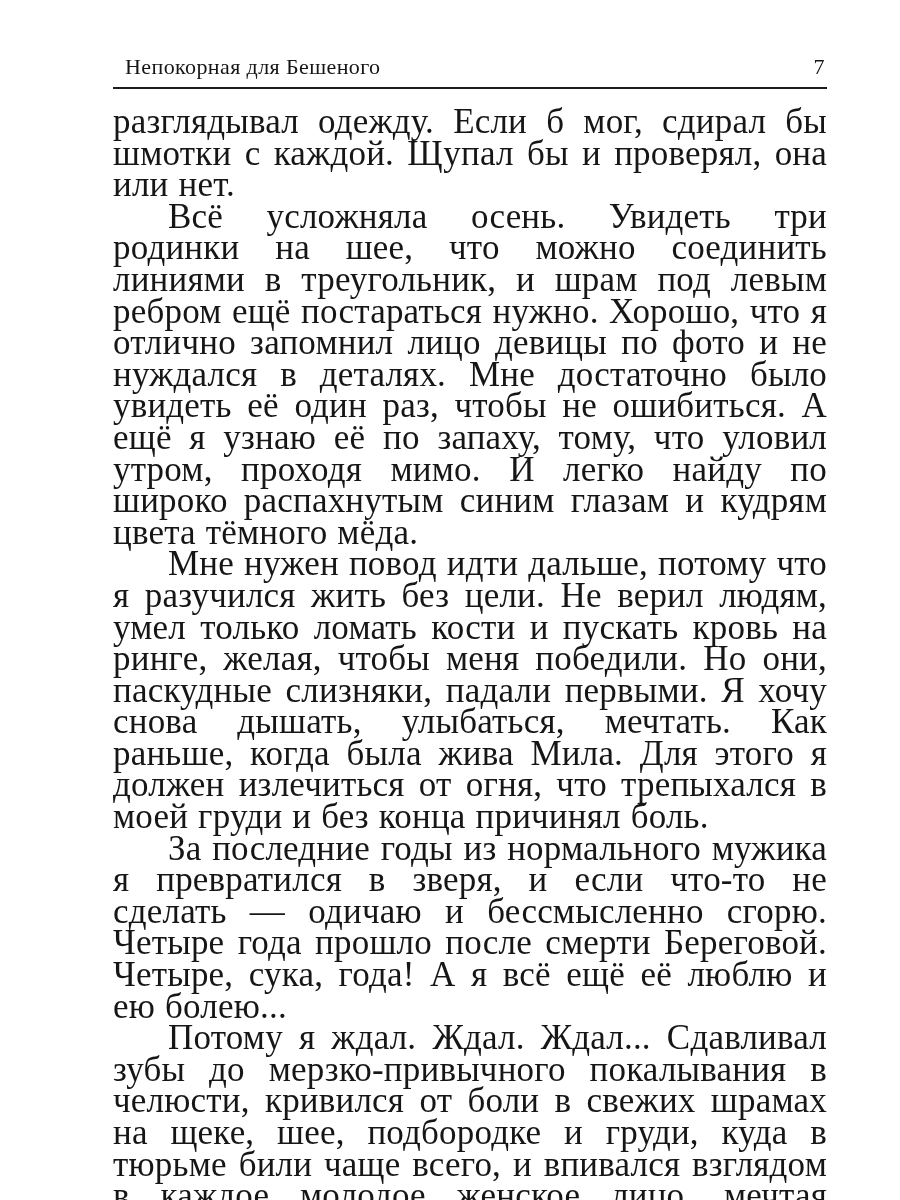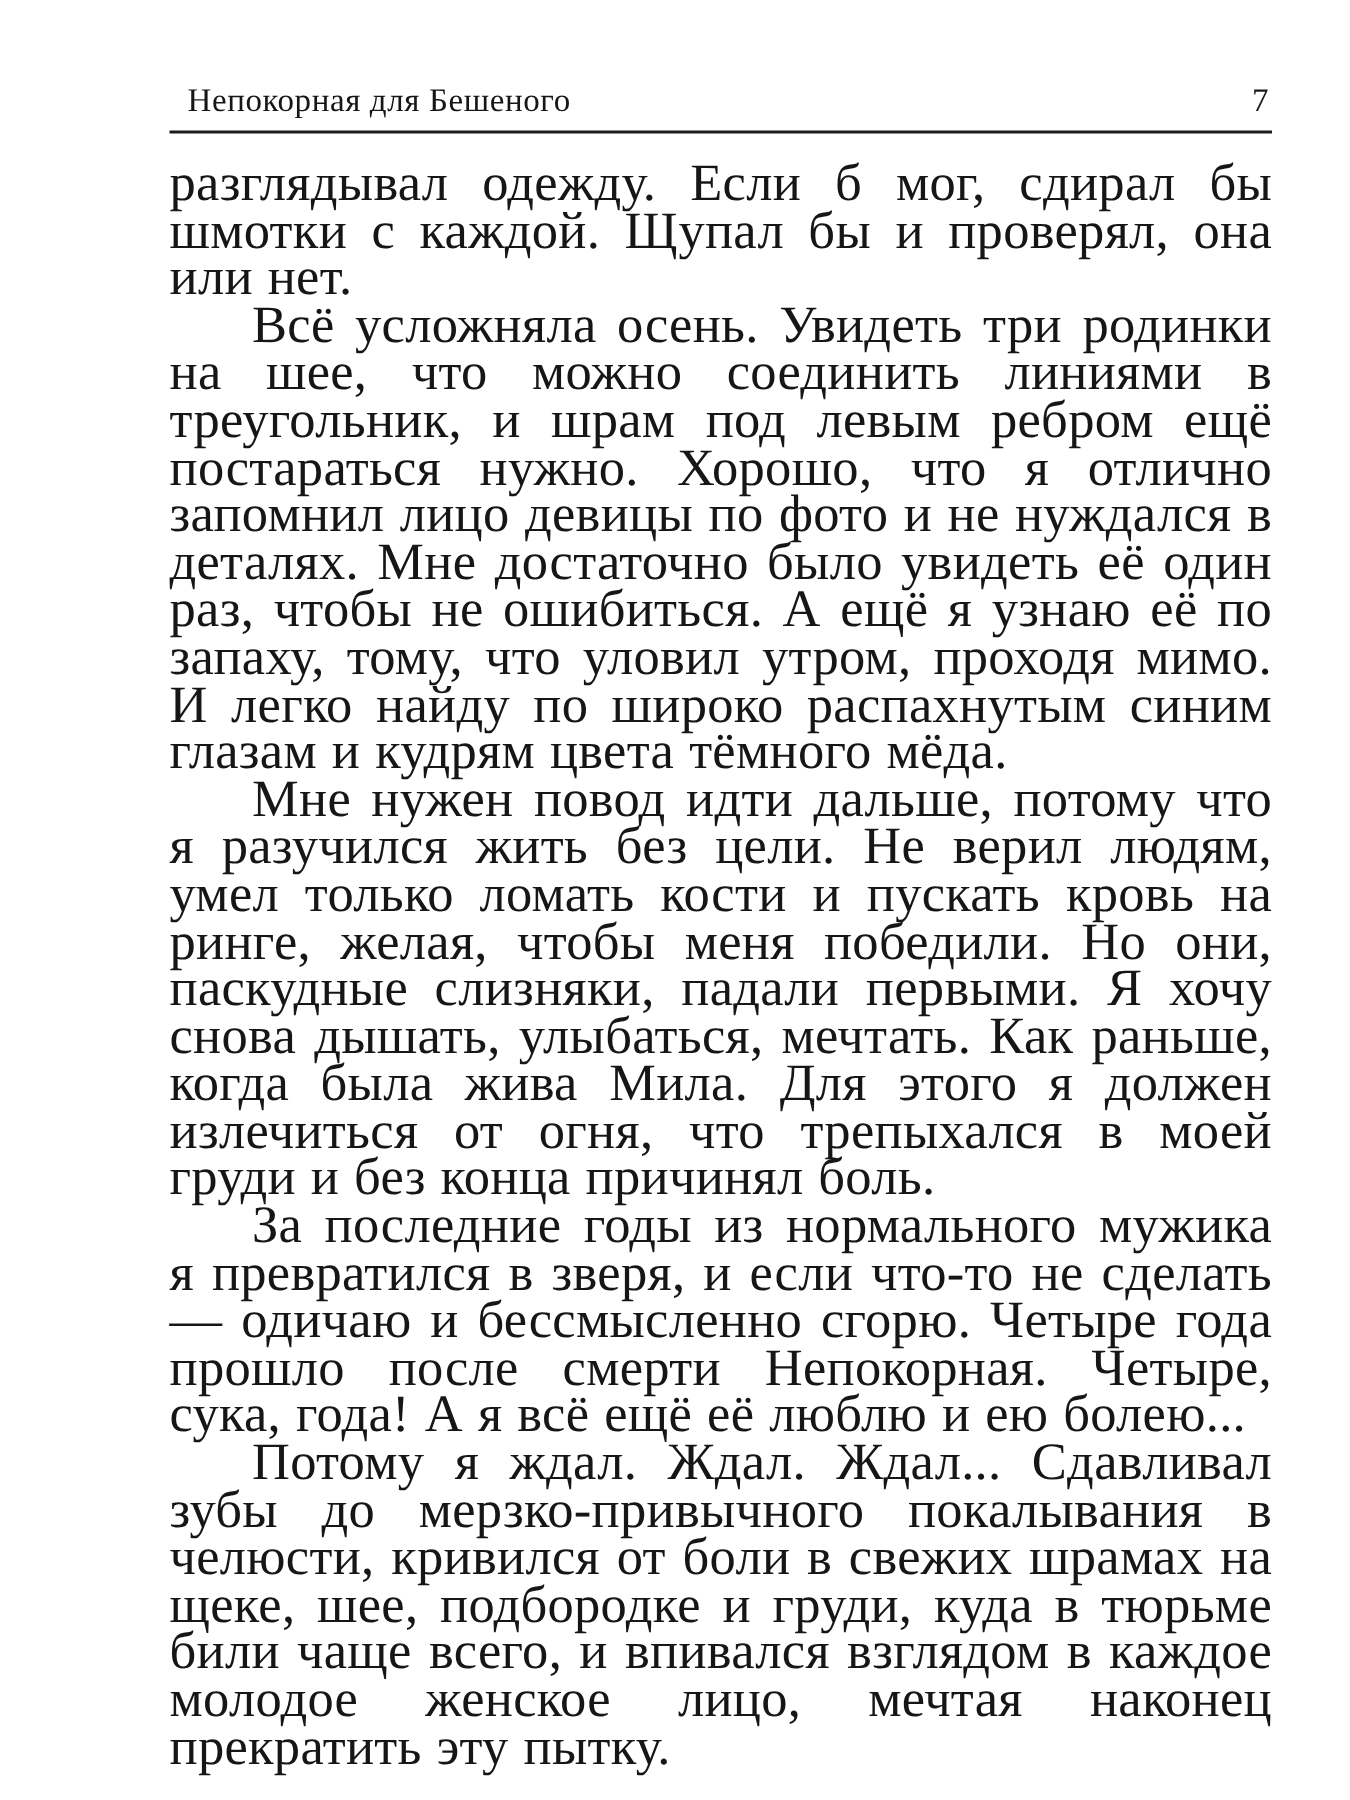--- a/index.html
+++ b/index.html
@@ -7,21 +7,21 @@
     padding: 0;
     background: #ffffff;
   }
   .page {
     position: relative;
     width: 900px;
     height: 1200px;
     margin: 0 auto;
     background: #ffffff;
     box-sizing: border-box;
-    padding: 54px 52px 40px 113px;
+    padding: 54px 73px 40px 113px;
     font-family: "Liberation Serif", "DejaVu Serif", serif;
     color: #161616;
     overflow: hidden;
   }
   .running-head {
     display: flex;
     justify-content: space-between;
     align-items: baseline;
     font-size: 22px;
     letter-spacing: 0.4px;
@@ -63,16 +63,16 @@
     <span class="running-title">Непокорная для Бешеного</span>
     <span class="page-number">7</span>
   </header>
 
   <div class="header-rule"></div>
 
   <main class="body-text">
     <p class="para no-indent">разглядывал одежду. Если б мог, сдирал бы шмотки с каждой. Щупал бы и проверял, она или нет.</p>
     <p class="para">Всё усложняла осень. Увидеть три родинки на шее, что можно соединить линиями в треугольник, и шрам под левым ребром ещё постараться нужно. Хорошо, что я отлично запомнил лицо девицы по фото и не нуждался в деталях. Мне достаточно было увидеть её один раз, чтобы не ошибиться. А ещё я узнаю её по запаху, тому, что уловил утром, проходя мимо. И легко найду по широко распахнутым синим глазам и кудрям цвета тёмного мёда.</p>
     <p class="para">Мне нужен повод идти дальше, потому что я разучился жить без цели. Не верил людям, умел только ломать кости и пускать кровь на ринге, желая, чтобы меня победили. Но они, паскудные слизняки, падали первыми. Я хочу снова дышать, улыбаться, мечтать. Как раньше, когда была жива Мила. Для этого я должен излечиться от огня, что трепыхался в моей груди и без конца причинял боль.</p>
-    <p class="para">За последние годы из нормального мужика я превратился в зверя, и если что-то не сделать — одичаю и бессмысленно сгорю. Четыре года прошло после смерти Непокорная. Четыре, сука, года! А я всё ещё её люблю и ею болею...</p>
+    <p class="para">За последние годы из нормального мужика я превратился в зверя, и если что-то не сделать — одичаю и бессмысленно сгорю. Четыре года прошло после смерти Береговой. Четыре, сука, года! А я всё ещё её люблю и ею болею...</p>
     <p class="para">Потому я ждал. Ждал. Ждал... Сдавливал зубы до мерзко-привычного покалывания в челюсти, кривился от боли в свежих шрамах на щеке, шее, подбородке и груди, куда в тюрьме били чаще всего, и впивался взглядом в каждое молодое женское лицо, мечтая наконец прекратить эту пытку.</p>
   </main>
 </div>
 
 </body></html>

